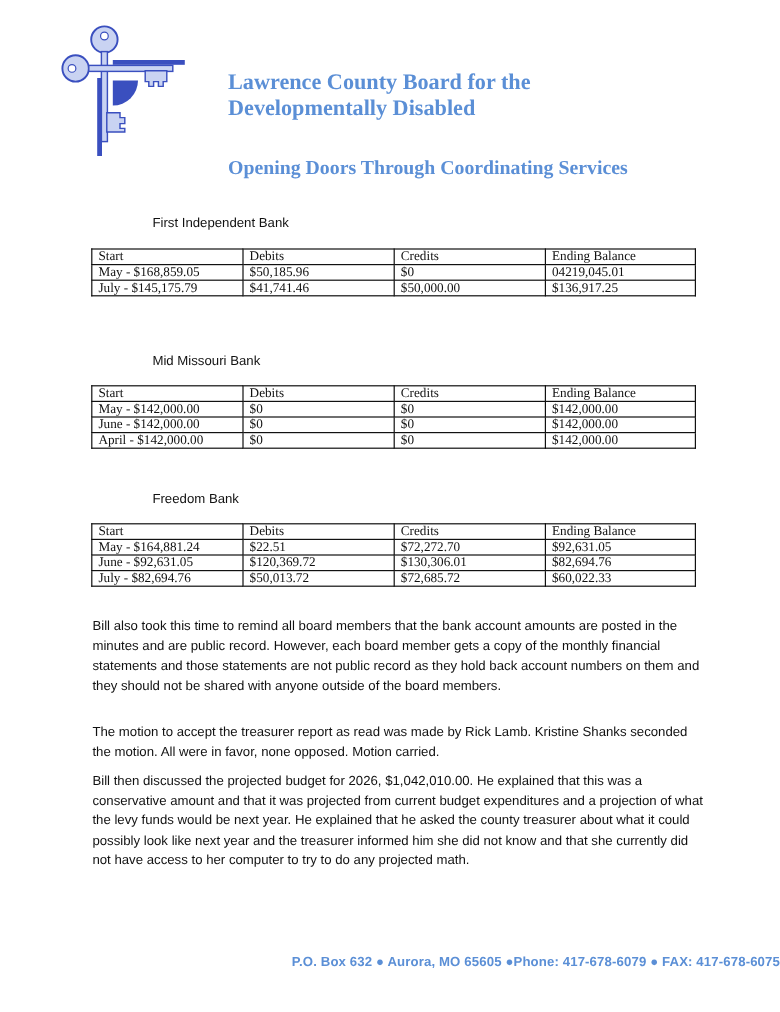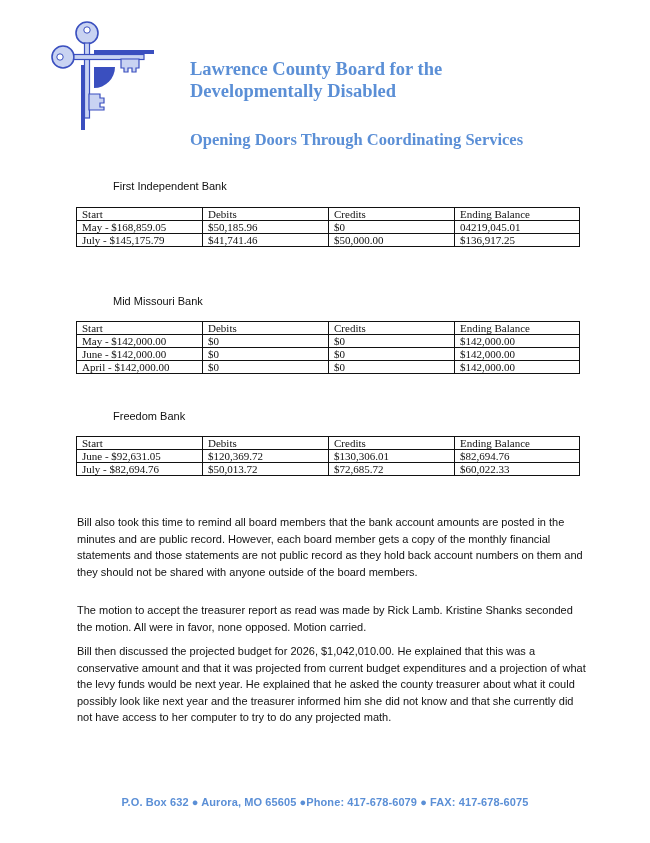--- a/index.html
+++ b/index.html
@@ -7,33 +7,33 @@
       font-family: "Liberation Sans", "DejaVu Sans", sans-serif; color: #111; }
 
     .logo { position: absolute; left: 24px; top: 10px; width: 130px; height: 120px; }
 
     .header { position: absolute; left: 190px; top: 58px; width: 360px; text-align: left;
       font-family: "Liberation Serif", "DejaVu Serif", serif; font-weight: bold; color: #5b8fd6; }
     .header .l1 { font-size: 18.5px; line-height: 22px; }
     .header .l2 { font-size: 18.5px; line-height: 22px; }
     .header .l3 { font-size: 16.5px; line-height: 20px; margin-top: 28px; }
 
-    .bank-title { position: absolute; left: 77px; font-size: 11px; color: #111; padding-left: 36px; }
+    .bank-title { position: absolute; left: 91px; font-size: 11px; color: #111; padding-left: 36px; }
 
     table.bank { position: absolute; left: 76px; width: 504px; border-collapse: collapse;
       font-size: 11px; table-layout: fixed; }
     table.bank td { border: 1px solid #111; padding: 0 0 0 5px; height: 12px; line-height: 12px;
       white-space: nowrap; color: #111; font-family: Liberation Serif, serif; }
     table.bank td.c0 { width: 120px; }
     table.bank td.c1 { width: 120px; }
     table.bank td.c2 { width: 120px; }
 
     .para { position: absolute; left: 77px; width: 510px; font-size: 11px; line-height: 16.5px; color: #111; }
 
-    .footer { position: absolute; left: 0; top: 796px; width: 650px; text-align: center;
+    .footer { position: absolute; left: 0; top: 796px; width: 650px; text-align: right;
       font-size: 11px; font-weight: bold; color: #5b8fd6; letter-spacing: 0.1px; }
   </style>
 </head>
 <body>
 
 <svg class="logo" viewBox="0 0 130 120">
 
   <rect x="70" y="40" width="84" height="4" fill="#3a4fbf"></rect>
 
   <rect x="57" y="55" width="4" height="75" fill="#3a4fbf"></rect>
@@ -114,20 +114,26 @@
 <div class="bank-title" style="top:410px">Freedom Bank</div>
 <table class="bank" style="top:436px">
   <tbody>
       <tr>
     <td class="c0">Start</td>
     <td class="c1">Debits</td>
     <td class="c2">Credits</td>
     <td>Ending Balance</td>
   </tr>
   <tr>
+    <td>May - $164,881.24</td>
+    <td>$22.51</td>
+    <td>$72,272.70</td>
+    <td>$92,631.05</td>
+  </tr>
+  <tr>
     <td>June - $92,631.05</td>
     <td>$120,369.72</td>
     <td>$130,306.01</td>
     <td>$82,694.76</td>
   </tr>
   <tr>
     <td>July - $82,694.76</td>
     <td>$50,013.72</td>
     <td>$72,685.72</td>
     <td>$60,022.33</td>

